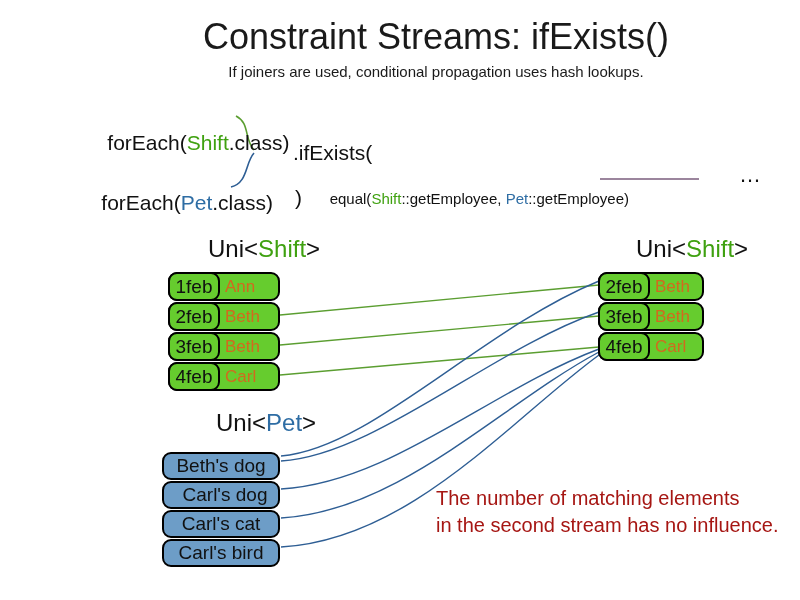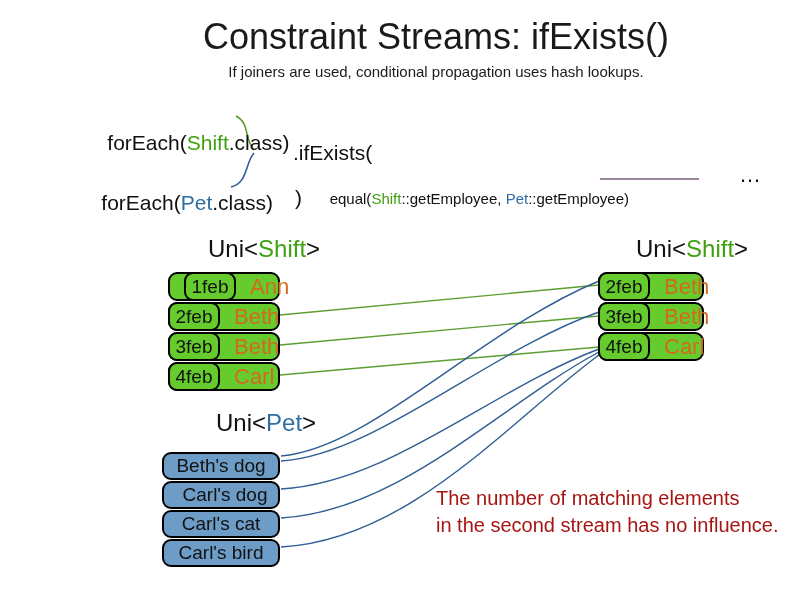--- a/index.html
+++ b/index.html
@@ -26,21 +26,21 @@
     position:absolute; height:29px; background:var(--box-green,#66cc2e);
     border:2px solid #000; border-radius:9px; display:flex; align-items:center;
     box-sizing:border-box;
   }
   .srow .date {
     height:29px; margin:-2px 0 -2px -2px; padding:0 4px; min-width:52px;
     border:2px solid #000; border-radius:9px; background:var(--box-green,#66cc2e);
     display:flex; align-items:center; justify-content:center;
     font-size:19px; color:#111; box-sizing:border-box;
   }
-  .srow .emp { font-size:22px; color:var(--name-orange,#d2691e); margin-left:14px; }
+  .srow .emp { font-size:17px; color:var(--name-orange,#d2691e); margin-left:5px; }
 
   .pbox {
     position:absolute; left:162px; width:118px; height:28px;
     background:var(--box-blue,#6d9dc7); border:2px solid #000; border-radius:9px;
     display:flex; align-items:center; justify-content:center;
     font-size:19px; color:#111; box-sizing:border-box;
   }
 
   .note { font-size:20px; line-height:27px; color:var(--note-red,#a61613); }
 </style>
@@ -79,21 +79,21 @@
   <div class="abs code-lg" style="left:257px; top:141px;">.ifExists(</div>
   <div class="abs code-sm" style="left:277px; top:173px;">
     <span>equal(</span><span class="green">Shift</span><span>::getEmployee, </span><span class="blue">Pet</span><span>::getEmployee)</span>
   </div>
   <div class="abs code-lg" style="left:259px; top:186px;">)</div>
   <div class="abs ellipsis" style="left:703px; top:162px;">…</div>
 
   <div class="abs unititle" style="left:172px; top:235px;">
     <span>Uni&lt;</span><span class="green">Shift</span><span>&gt;</span>
   </div>
-  <div class="srow" style="left:168px; top:272px; width:112px;padding-left:16px;">
+  <div class="srow" style="left:168px; top:272px; width:112px;">
     <span class="date">1feb</span>
     <span class="emp">Ann</span>
   </div>
   <div class="srow" style="left:168px; top:302px; width:112px;">
     <span class="date">2feb</span>
     <span class="emp">Beth</span>
   </div>
   <div class="srow" style="left:168px; top:332px; width:112px;">
     <span class="date">3feb</span>
     <span class="emp">Beth</span>

